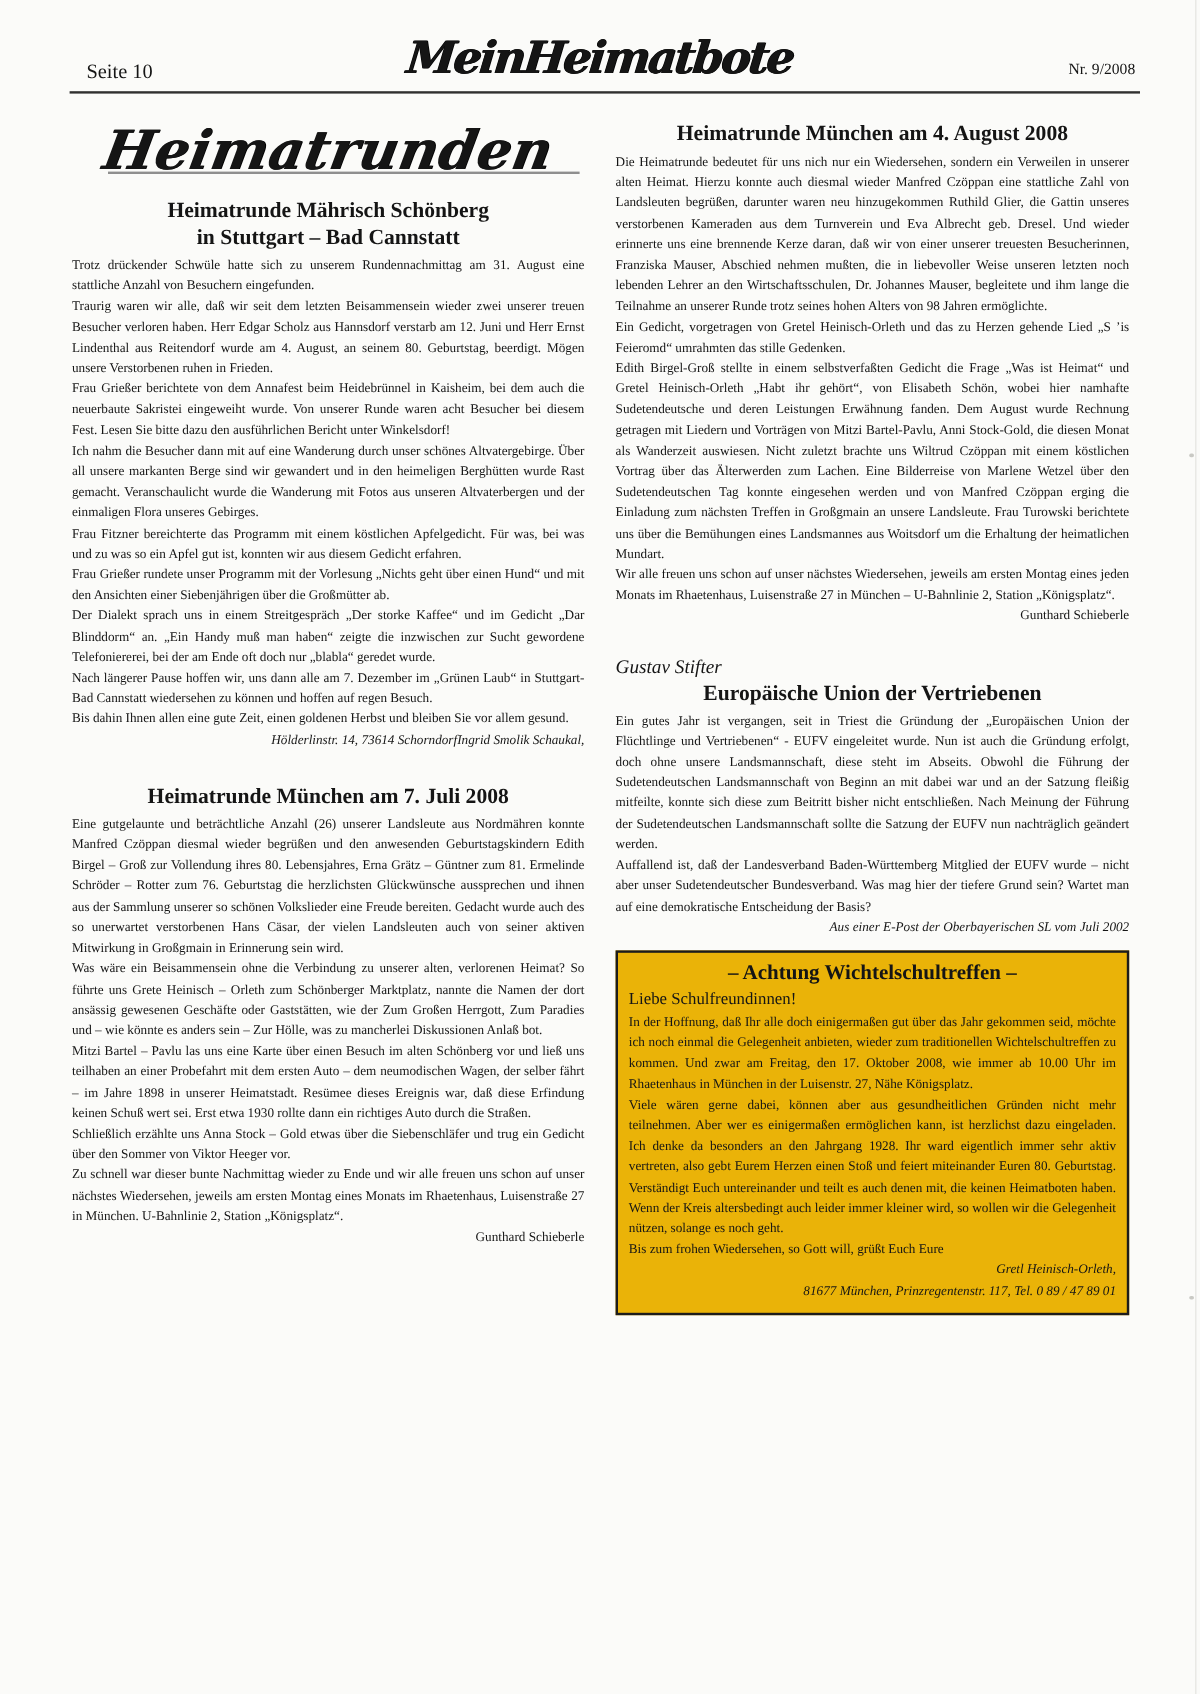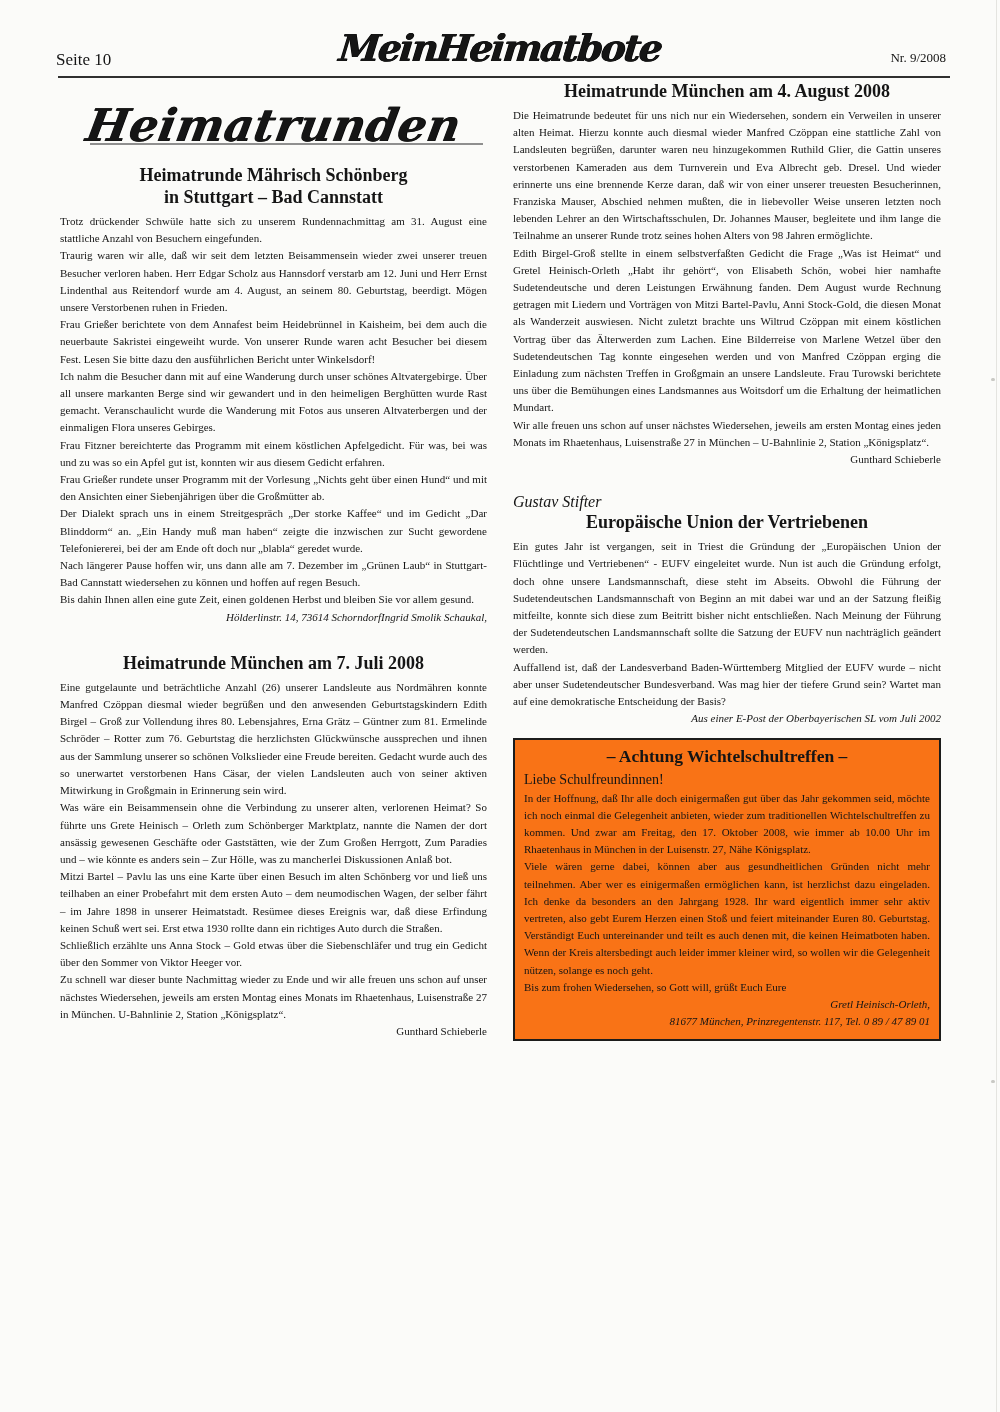--- a/index.html
+++ b/index.html
@@ -9,29 +9,29 @@
     font-family:"Liberation Serif", serif;
     overflow:hidden;
   }
   
   .masthead {
     position:absolute; top:26px; left:0; right:0; text-align:center;
     font-family:"DejaVu Serif", serif; font-weight:bold; font-style:italic;
     font-size:37px; letter-spacing:-2px; transform:skewX(-6deg);
     text-shadow:0.6px 0 0 #000, -0.4px 0 0 #000;
   }
-  .page-label { position:absolute; top:50px; left:56px;  font-size:17px; }
+  .page-label { position:absolute; top:50px; left:72px;  font-size:17px; }
   .issue-label{ position:absolute; top:50px; right:54px; font-size:13px; }
   .header-rule{ position:absolute; top:76px; left:58px; right:50px; height:2px; background:#303030; }
   .scan-edge  { position:absolute; top:0; bottom:0; right:3px; width:1px; background:#e4e4e0; }
   .scan-mark  { position:absolute; width:4px; height:3px; background:#c9c9c4; border-radius:2px; }
 
   
   .col-left  { position:absolute; left:60px;  top:86px; width:427px; }
-  .col-right { position:absolute; left:513px; top:80px; width:428px; }
+  .col-right { position:absolute; left:513px; top:100px; width:428px; }
 
   
   .script-title { position:relative; height:66px; margin:2px 0 10px 0; }
   .script-title .line { position:absolute; left:30px; right:4px; bottom:9px; height:2px; background:#8f8f8f; }
   .script-title .word {
     position:absolute; left:0; right:0; bottom:2px; text-align:center;
     font-family:"DejaVu Serif", serif; font-style:italic; font-weight:bold;
     font-size:45px; transform:skewX(-10deg); letter-spacing:0.5px;
     text-shadow:0.7px 0 0 #000;
   }
@@ -42,21 +42,21 @@
     margin:6px 0 5px 0; white-space:pre-line;
   }
   .author-line { font-style:italic; font-size:16px; margin:16px 0 0 0; line-height:19px; }
   .para { margin:0; text-align:justify; font-size:11px; line-height:17.2px; hyphens:auto; }
   .para.sig   { text-align:right; font-style:italic; }
   .para.right { text-align:right; }
   .para.split .sigspan { float:right; font-style:italic; }
   .article + .article { margin-top:26px; }
 
   
-  .info-box { border:2px solid #1c1c1c; padding:4px 9px 9px 9px; margin-top:10px; background:#f97316; }
+  .info-box { border:2px solid #1c1c1c; padding:4px 9px 9px 9px; margin-top:10px; background:#eab308; }
   .box-title { text-align:center; font-weight:bold; font-size:17.5px; margin:2px 0 3px 0; }
   .box-salutation { font-weight:normal; font-size:14px; margin:0 0 1px 0; line-height:19px; }
 </style>
 </head>
 <body>
 
 <div>
 
   <div class="masthead">MeinHeimatbote</div>
   <div class="page-label">Seite 10</div>
@@ -103,20 +103,21 @@
     </article>
 
   </div>
 
   <div class="col-right">
 
     <article class="article" style="margin-top:0;">
       <h2 class="article-heading" style="margin-top:0;">Heimatrunde München am 4. August 2008</h2>
       <div>
           <p class="para">Die Heimatrunde bedeutet für uns nich nur ein Wiedersehen, sondern ein Verweilen in unserer alten Heimat. Hierzu konnte auch diesmal wieder Manfred Czöppan eine stattliche Zahl von Landsleuten begrüßen, darunter waren neu hinzugekommen Ruthild Glier, die Gattin unseres verstorbenen Kameraden aus dem Turnverein und Eva Albrecht geb. Dresel. Und wieder erinnerte uns eine brennende Kerze daran, daß wir von einer unserer treuesten Besucherinnen, Franziska Mauser, Abschied nehmen mußten, die in liebevoller Weise unseren letzten noch lebenden Lehrer an den Wirtschaftsschulen, Dr. Johannes Mauser, begleitete und ihm lange die Teilnahme an unserer Runde trotz seines hohen Alters von 98 Jahren ermöglichte.</p>
+          <p class="para">Ein Gedicht, vorgetragen von Gretel Heinisch-Orleth und das zu Herzen gehende Lied „S ’is Feieromd“ umrahmten das stille Gedenken.</p>
           <p class="para">Edith Birgel-Groß stellte in einem selbstverfaßten Gedicht die Frage „Was ist Heimat“ und Gretel Heinisch-Orleth „Habt ihr gehört“, von Elisabeth Schön, wobei hier namhafte Sudetendeutsche und deren Leistungen Erwähnung fanden. Dem August wurde Rechnung getragen mit Liedern und Vorträgen von Mitzi Bartel-Pavlu, Anni Stock-Gold, die diesen Monat als Wanderzeit auswiesen. Nicht zuletzt brachte uns Wiltrud Czöppan mit einem köstlichen Vortrag über das Älterwerden zum Lachen. Eine Bilderreise von Marlene Wetzel über den Sudetendeutschen Tag konnte eingesehen werden und von Manfred Czöppan erging die Einladung zum nächsten Treffen in Großgmain an unsere Landsleute. Frau Turowski berichtete uns über die Bemühungen eines Landsmannes aus Woitsdorf um die Erhaltung der heimatlichen Mundart.</p>
           <p class="para">Wir alle freuen uns schon auf unser nächstes Wiedersehen, jeweils am ersten Montag eines jeden Monats im Rhaetenhaus, Luisenstraße 27 in München – U-Bahnlinie 2, Station „Königsplatz“.</p>
           <p class="para right">Gunthard Schieberle</p>
         </div>
     </article>
 
     <article class="article" style="margin-top:24px;">
       <p class="author-line">Gustav Stifter</p>
       <h2 class="article-heading" style="margin-top:0;">Europäische Union der Vertriebenen</h2>
       <div>

